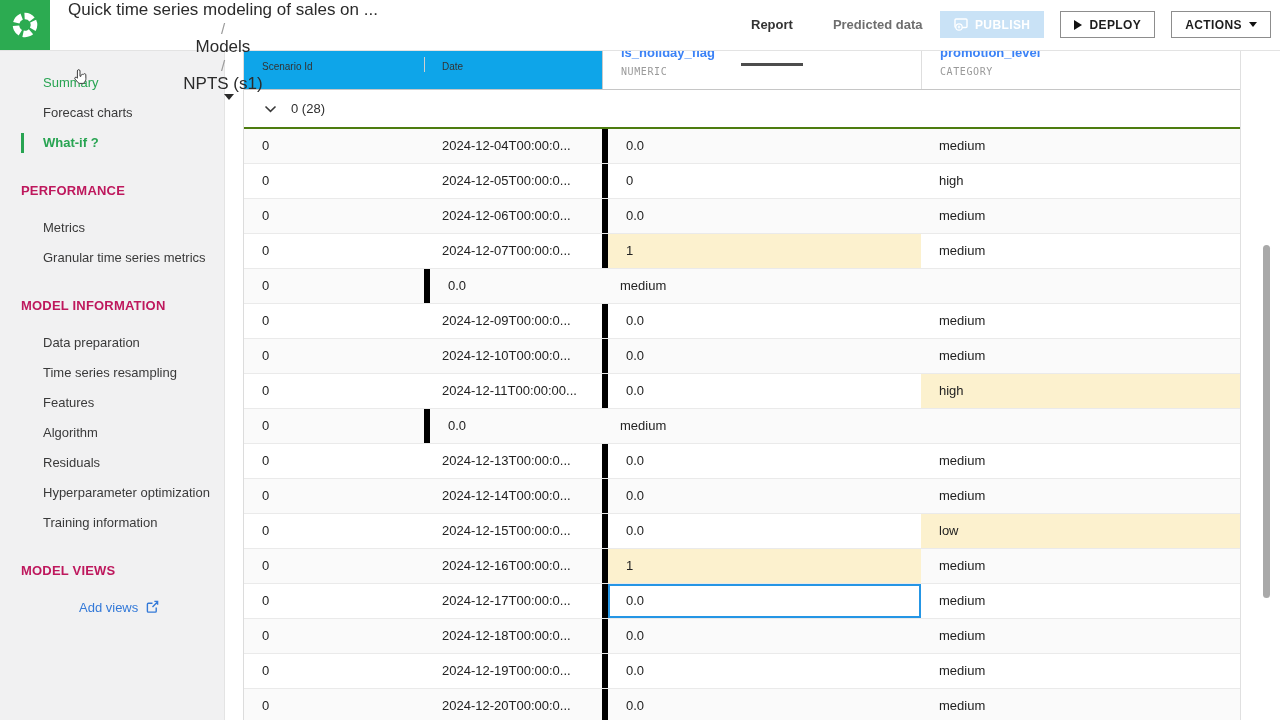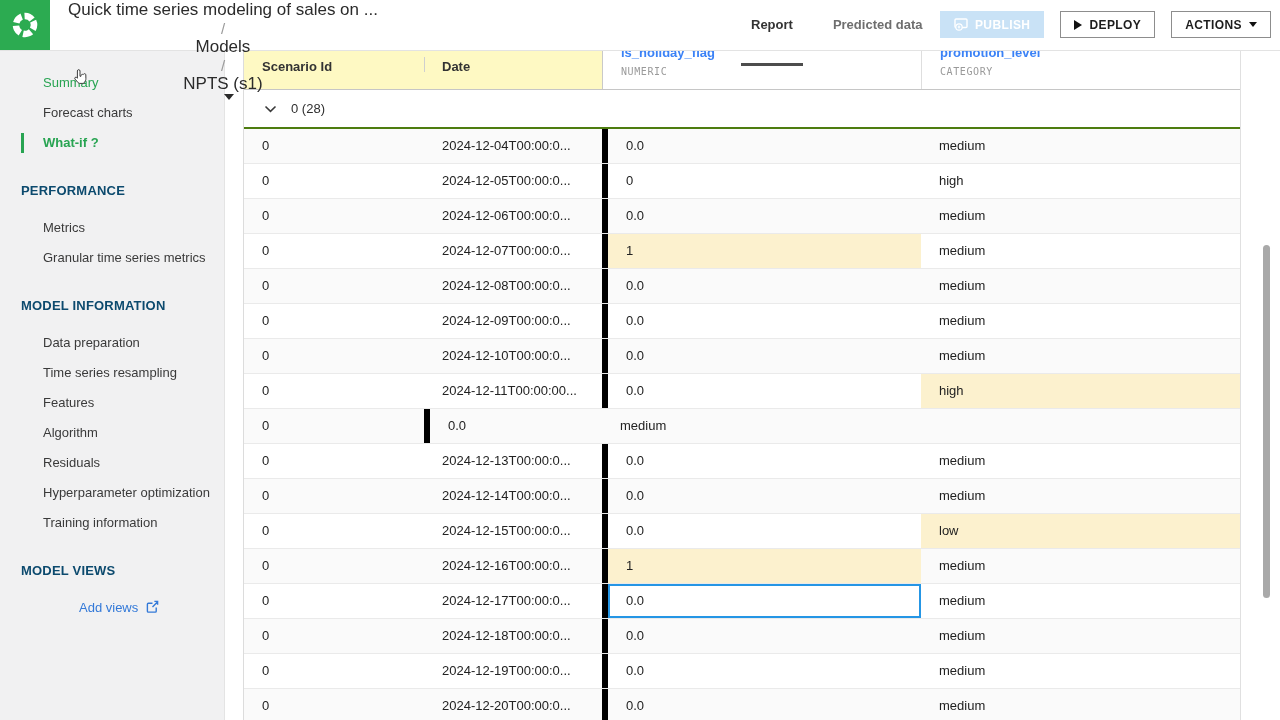--- a/index.html
+++ b/index.html
@@ -39,34 +39,34 @@
              border-right:1px solid #e4e4e4; box-sizing:border-box; }
   .side-item { height:30px; line-height:30px; padding-left:43px; padding-right:12px; font-size:13px;
                color:#3a3a3a; cursor:pointer; white-space:nowrap; overflow:hidden; box-sizing:border-box;
                position:relative; }
   .side-item.first-top { margin-top:18px; }
   .side-item.green { color:var(--accent-green,#28A452); }
   .side-item.active { color:var(--accent-green,#28A452); font-weight:700; }
   .side-item .active-bar { position:absolute; left:21px; top:5px; width:3px; height:20px;
                            background:var(--accent-green,#28A452); }
   .side-header { height:30px; line-height:30px; padding-left:21px; margin-top:18px; font-size:13px;
-                 font-weight:700; color:#0c4a6e; letter-spacing:.2px; }
+                 font-weight:700; color:#be185d; letter-spacing:.2px; }
   .side-item.sec-first { margin-top:7px; }
   .side-item.blue { color:var(--link-blue,#3379D8);margin-left:36px; }
   .ext-icon { display:inline-block; vertical-align:-1px; margin-left:8px; }
 
   
   .table-panel { position:absolute; left:243px; top:50px; width:998px; height:670px; background:#fff;
                  border-left:1px solid #dcdcdc; border-right:1px solid #e0e0e0; box-sizing:border-box;
                  overflow:hidden; }
   .grid4 { display:grid; grid-template-columns:180px 178px 319px 319px; }
   .thead { height:40px; border-bottom:1px solid #c6c6c6; overflow:hidden; box-sizing:border-box; background:#fff; }
   .hcell { padding-left:18px; box-sizing:border-box; overflow:hidden; }
-  .hcell.identifier { background:#fef9c3; display:flex; align-items:center; padding-bottom:7px;
-                      font-weight:700; font-size:13px; color:#333; position:relative; }
+  .hcell.identifier { background:#0ea5e9; display:flex; align-items:center; padding-bottom:7px;
+                      font-weight:400; font-size:10px; color:#333; position:relative; }
   .hcell.identifier.tick::before { content:""; position:absolute; left:0; top:7px; height:15px;
                                    width:1px; background:#cfcfcf; }
   .hcell.feature.col3 { border-left:1px solid #c9c9c9; }
   .hcell.feature.col4 { border-left:1px solid #dedede; }
   .hname { font-weight:700; font-size:13px; color:#3b82f6; line-height:17px; margin-top:-6px; white-space:nowrap; }
   .htype { font-family:"DejaVu Sans Mono",monospace; font-size:10px; color:#9a9a9a;
            letter-spacing:.6px; line-height:12px; margin-top:5px; }
   .group-row { height:37px; border-bottom:2px solid #4d7c0f; display:flex; align-items:center;
                background:#fff; font-size:13px; color:#2f2f2f; }
   .chev { margin-left:20px; cursor:pointer; display:flex; align-items:center; }
@@ -200,21 +200,20 @@
         <div class="cell c4">medium</div>
       </div>
       <div class="t-row grid4">
         <div class="cell c1">0</div>
         <div class="cell c2">2024-12-07T00:00:0...</div>
         <div class="cell c3 edited">1</div>
         <div class="cell c4">medium</div>
       </div>
       <div class="t-row grid4 stripe">
         <div class="cell c1">0</div>
-        <div class="cell c2">2024-12-08T00:00:0...</div>
         <div class="cell c3">0.0</div>
         <div class="cell c4">medium</div>
       </div>
       <div class="t-row grid4">
         <div class="cell c1">0</div>
         <div class="cell c2">2024-12-09T00:00:0...</div>
         <div class="cell c3">0.0</div>
         <div class="cell c4">medium</div>
       </div>
       <div class="t-row grid4 stripe">

